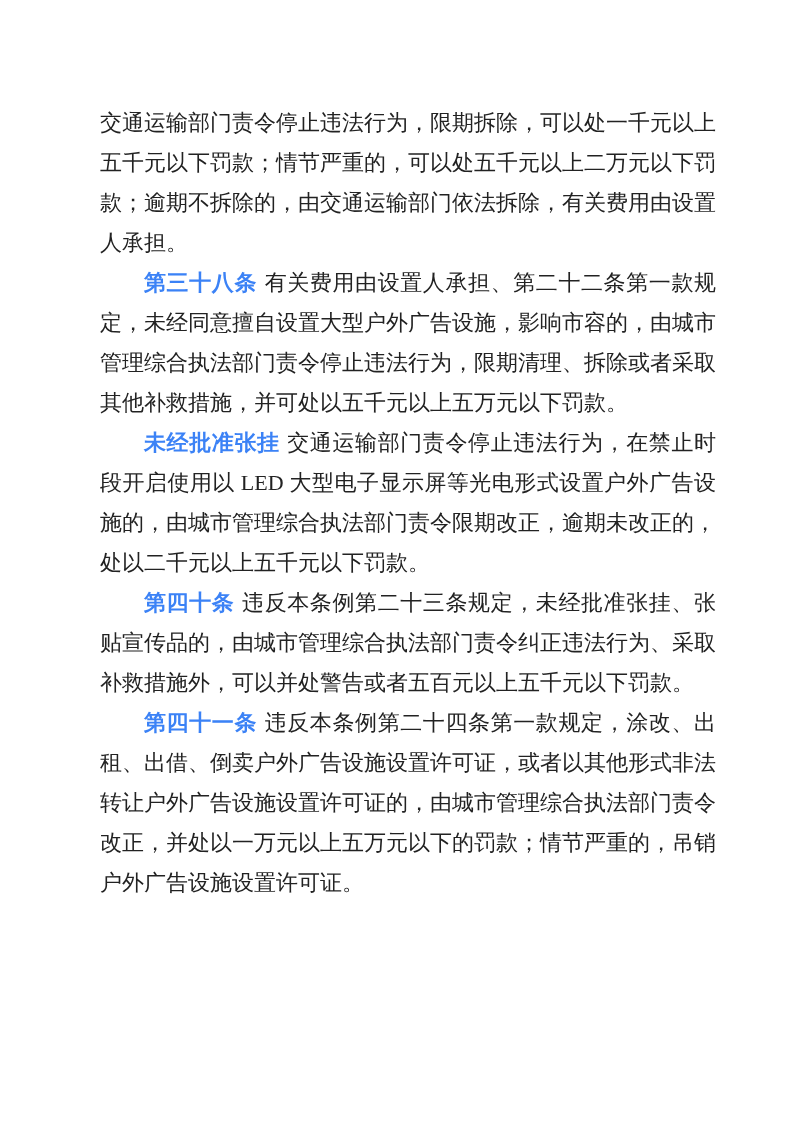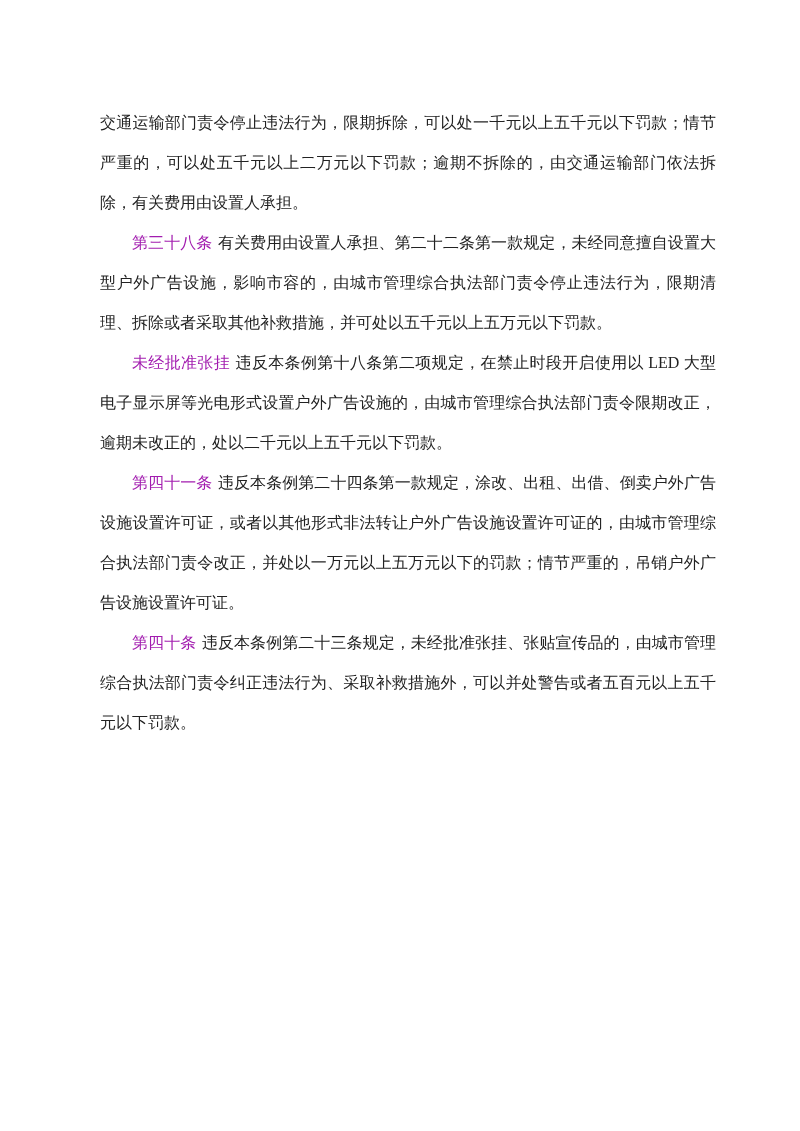--- a/index.html
+++ b/index.html
@@ -13,49 +13,49 @@
     height: 1131px;
     background: #ffffff;
     overflow: hidden;
   }
   .content {
     position: absolute;
     left: 100px;
     top: 103px;
     width: 616px;
     font-family: "Liberation Serif", "DejaVu Serif", serif;
-    font-size: 16px;
+    font-size: 22px;
     line-height: 40px;
     color: #222222;
     text-align: justify;
     text-justify: inter-character;
   }
   .content p {
     margin: 0;
     padding: 0;
   }
   .content p.indent {
     text-indent: 2em;
   }
   .lead {
-    font-weight: normal;
-    color: #a21caf;
+    font-weight: bold;
+    color: #3b82f6;
     margin-right: 0.35em;
   }
 </style>
 </head>
 <body>
 
 <div class="page">
   <div class="content">
 
     <p><span>交通运输部门责令停止违法行为，限期拆除，可以处一千元以上五千元以下罚款；情节严重的，可以处五千元以上二万元以下罚款；逾期不拆除的，由交通运输部门依法拆除，有关费用由设置人承担。</span></p>
 
     <p class="indent"><span class="lead">第三十八条</span><span>有关费用由设置人承担、第二十二条第一款规定，未经同意擅自设置大型户外广告设施，影响市容的，由城市管理综合执法部门责令停止违法行为，限期清理、拆除或者采取其他补救措施，并可处以五千元以上五万元以下罚款。</span></p>
 
-    <p class="indent"><span class="lead">未经批准张挂</span><span>违反本条例第十八条第二项规定，在禁止时段开启使用以 LED 大型电子显示屏等光电形式设置户外广告设施的，由城市管理综合执法部门责令限期改正，逾期未改正的，处以二千元以上五千元以下罚款。</span></p>
+    <p class="indent"><span class="lead">未经批准张挂</span><span>交通运输部门责令停止违法行为，在禁止时段开启使用以 LED 大型电子显示屏等光电形式设置户外广告设施的，由城市管理综合执法部门责令限期改正，逾期未改正的，处以二千元以上五千元以下罚款。</span></p>
+
+    <p class="indent"><span class="lead">第四十条</span><span>违反本条例第二十三条规定，未经批准张挂、张贴宣传品的，由城市管理综合执法部门责令纠正违法行为、采取补救措施外，可以并处警告或者五百元以上五千元以下罚款。</span></p>
 
     <p class="indent"><span class="lead">第四十一条</span><span>违反本条例第二十四条第一款规定，涂改、出租、出借、倒卖户外广告设施设置许可证，或者以其他形式非法转让户外广告设施设置许可证的，由城市管理综合执法部门责令改正，并处以一万元以上五万元以下的罚款；情节严重的，吊销户外广告设施设置许可证。</span></p>
-
-    <p class="indent"><span class="lead">第四十条</span><span>违反本条例第二十三条规定，未经批准张挂、张贴宣传品的，由城市管理综合执法部门责令纠正违法行为、采取补救措施外，可以并处警告或者五百元以上五千元以下罚款。</span></p>
 
   </div>
 </div>
 
 </body></html>

